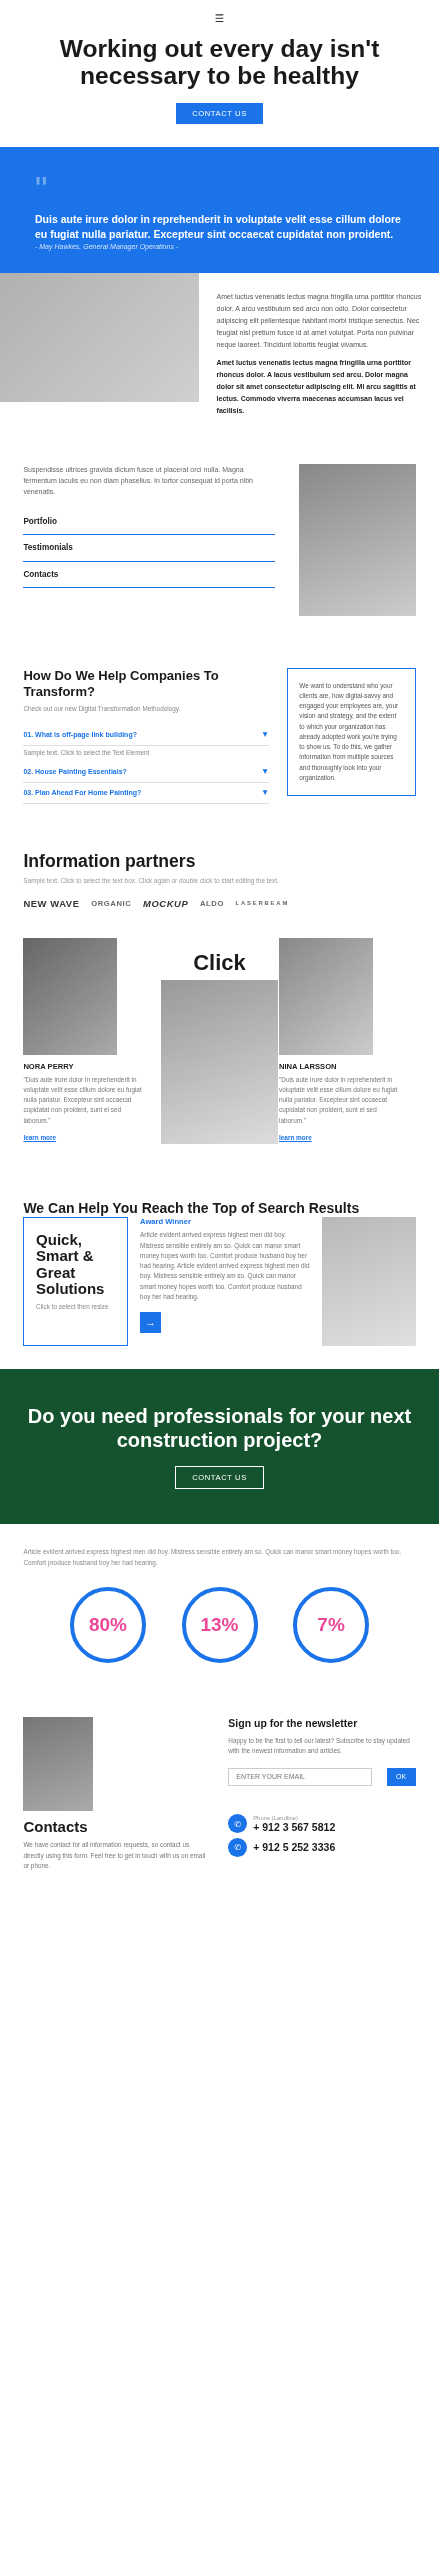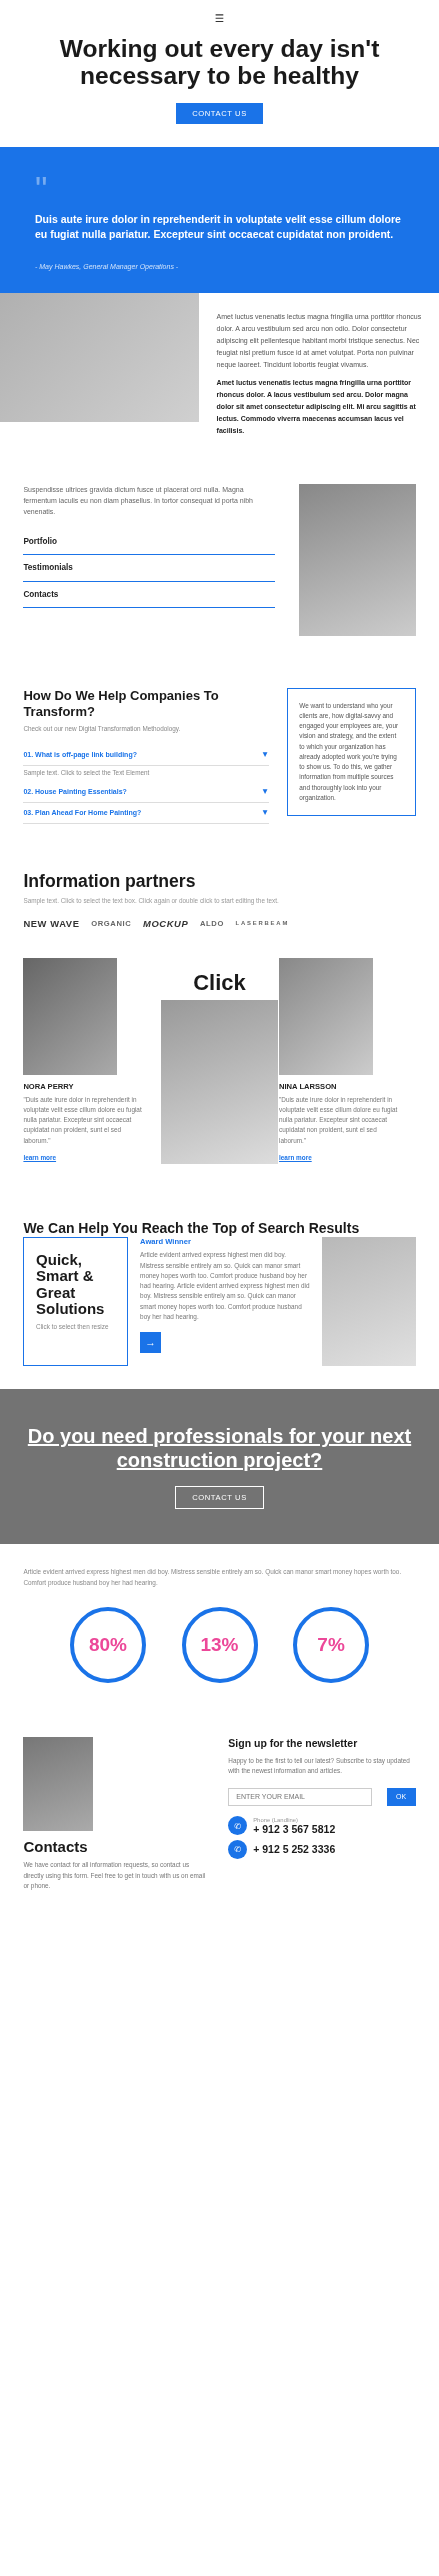--- a/index.html
+++ b/index.html
@@ -47,21 +47,21 @@
     .quote-section .quote-mark {
       font-size: 35px;
       color: rgba(255,255,255,0.4);
       line-height: 1;
       margin-bottom: 5.9px;
     }
     .quote-section blockquote {
       font-size: 10.5px;
       font-weight: 600;
       line-height: 1.5;
-      margin-bottom: 20px;
+      margin-bottom: 0;
     }
     .quote-section .quote-author {
       font-size: 7px;
       color: rgba(255,255,255,0.8);
       font-style: italic;
     }
 
     
     .person-section {
       display: flex;
@@ -326,25 +326,24 @@
     }
     .solutions-person {
       width: 94px;
       height: 129px;
       background: #c0c0c0;
       flex-shrink: 0;
     }
 
     
     .cta-blue {
-      background: #737373;
+      background: #14532d;
       padding: 35px 23.4px;
       text-align: center;
       color: #fff;
-      text-decoration: underline;
     }
     .cta-blue h2 {
       font-size: 20px;
       font-weight: 900;
       line-height: 1.2;
       margin-bottom: 14px;
     }
     .cta-blue .contact-btn {
       background: transparent;
       border: 1.2px solid #fff;
@@ -430,21 +429,21 @@
     }
     .contacts-right p {
       font-size: 6.4px;
       color: #777;
       margin-bottom: 11.7px;
       line-height: 1.6;
     }
     .email-input-row {
       display: flex;
       gap: 15px;
-      margin-bottom: 10px;
+      margin-bottom: 28px;
     }
     .email-input-row input {
       flex: 1;
       border: 0.6px solid #ccc;
       padding: 4.7px 7px;
       font-size: 7px;
     }
     .email-input-row button {
       background: #1a73e8;
       color: #fff;

